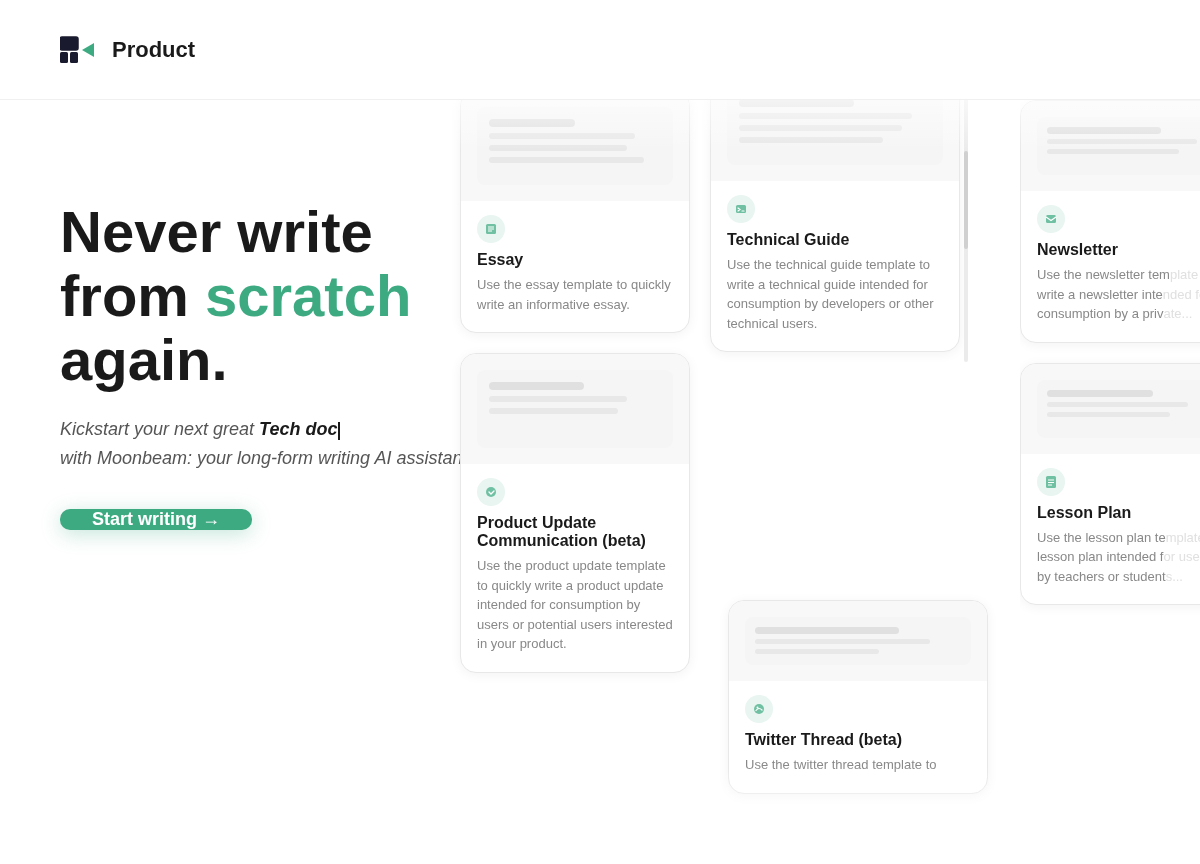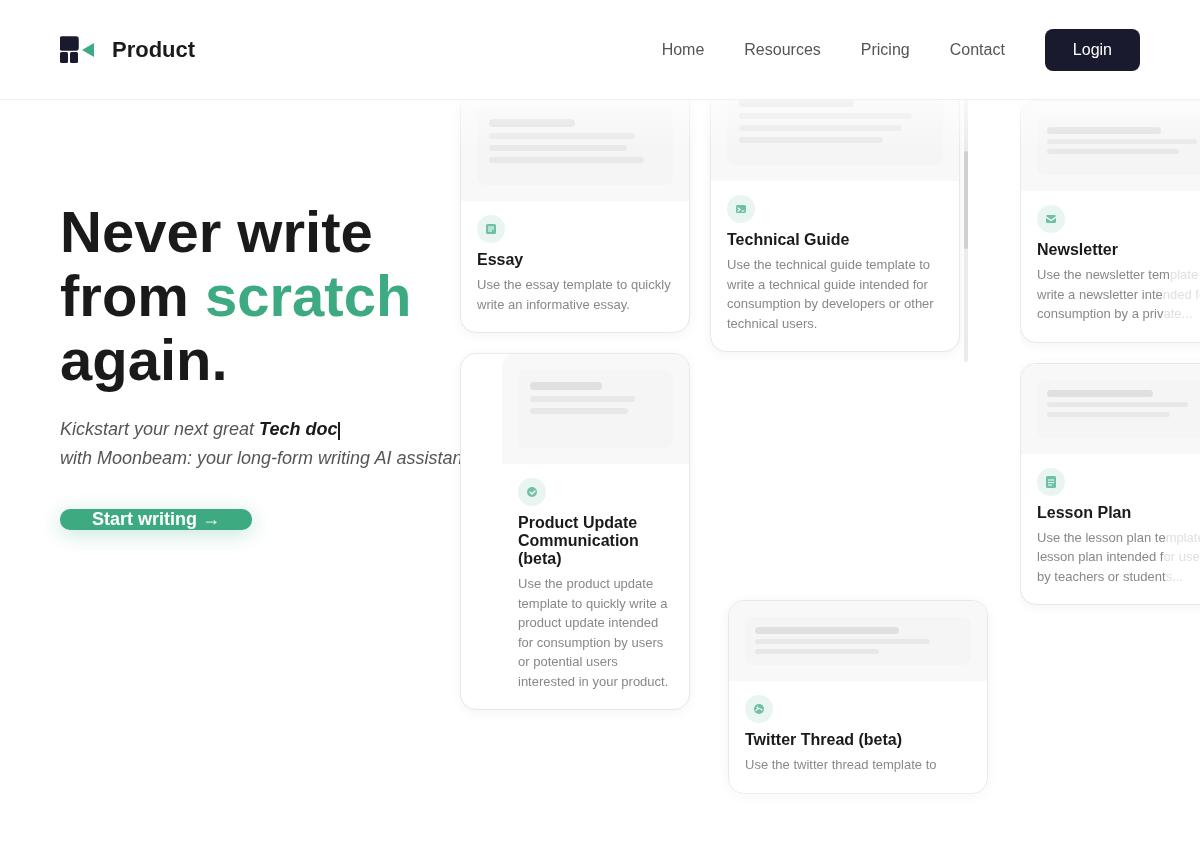--- a/index.html
+++ b/index.html
@@ -108,27 +108,20 @@
 
 <nav class="navbar">
   <div class="logo">
     <svg class="logo-icon" viewBox="0 0 42 30" fill="none">
       <rect x="0" y="2" width="18" height="13" rx="2" fill="#1a1a2e" stroke="#1a1a2e" stroke-width="1.5"></rect>
       <rect x="0" y="17" width="8" height="11" rx="1.5" fill="#1a1a2e"></rect>
       <rect x="10" y="17" width="8" height="11" rx="1.5" fill="#1a1a2e"></rect>
       <path d="M22 15 L34 8 L34 22 Z" fill="#3daa82"></path>
     </svg>
     <span class="logo-text">Product</span>
-  </div>
-  <div class="nav-links">
-    <a class="nav-link">Home</a>
-    <a class="nav-link">Resources</a>
-    <a class="nav-link">Pricing</a>
-    <a class="nav-link">Contact</a>
-    <button class="nav-login">Login</button>
   </div>
 </nav>
 
 <div class="hero">
   <div class="hero-left">
     <h1 class="hero-title">
       <span>Never write</span><br>
       <span>from </span><span class="highlight">scratch</span><br>
       <span>again.</span>
     </h1>
@@ -163,21 +156,21 @@
                 <line x1="4" y1="5" x2="10" y2="5" stroke="#fff" stroke-width="1.2"></line>
                 <line x1="4" y1="7" x2="10" y2="7" stroke="#fff" stroke-width="1.2"></line>
                 <line x1="4" y1="9" x2="8" y2="9" stroke="#fff" stroke-width="1.2"></line>
               </svg>
           </div>
           <div class="card-title">Essay</div>
           <div class="card-desc">Use the essay template to quickly write an informative essay.</div>
         </div>
       </div>
 
-      <div class="template-card" style="margin-top:20px;padding-left:41px;">
+      <div class="template-card" style="margin-top:20px;">
         <div class="card-preview">
           <div style="width:100%;height:100%;background:#f5f5f5;border-radius:8px;padding:12px;display:flex;flex-direction:column;gap:6px;">
             <div style="height:8px;background:#e0e0e0;border-radius:4px;width:55%;"></div>
             <div style="height:6px;background:#e8e8e8;border-radius:4px;width:80%;"></div>
             <div style="height:6px;background:#e8e8e8;border-radius:4px;width:75%;"></div>
           </div>
         </div>
         <div class="card-body">
           <div class="card-icon">
             <svg viewBox="0 0 14 14" fill="none">

